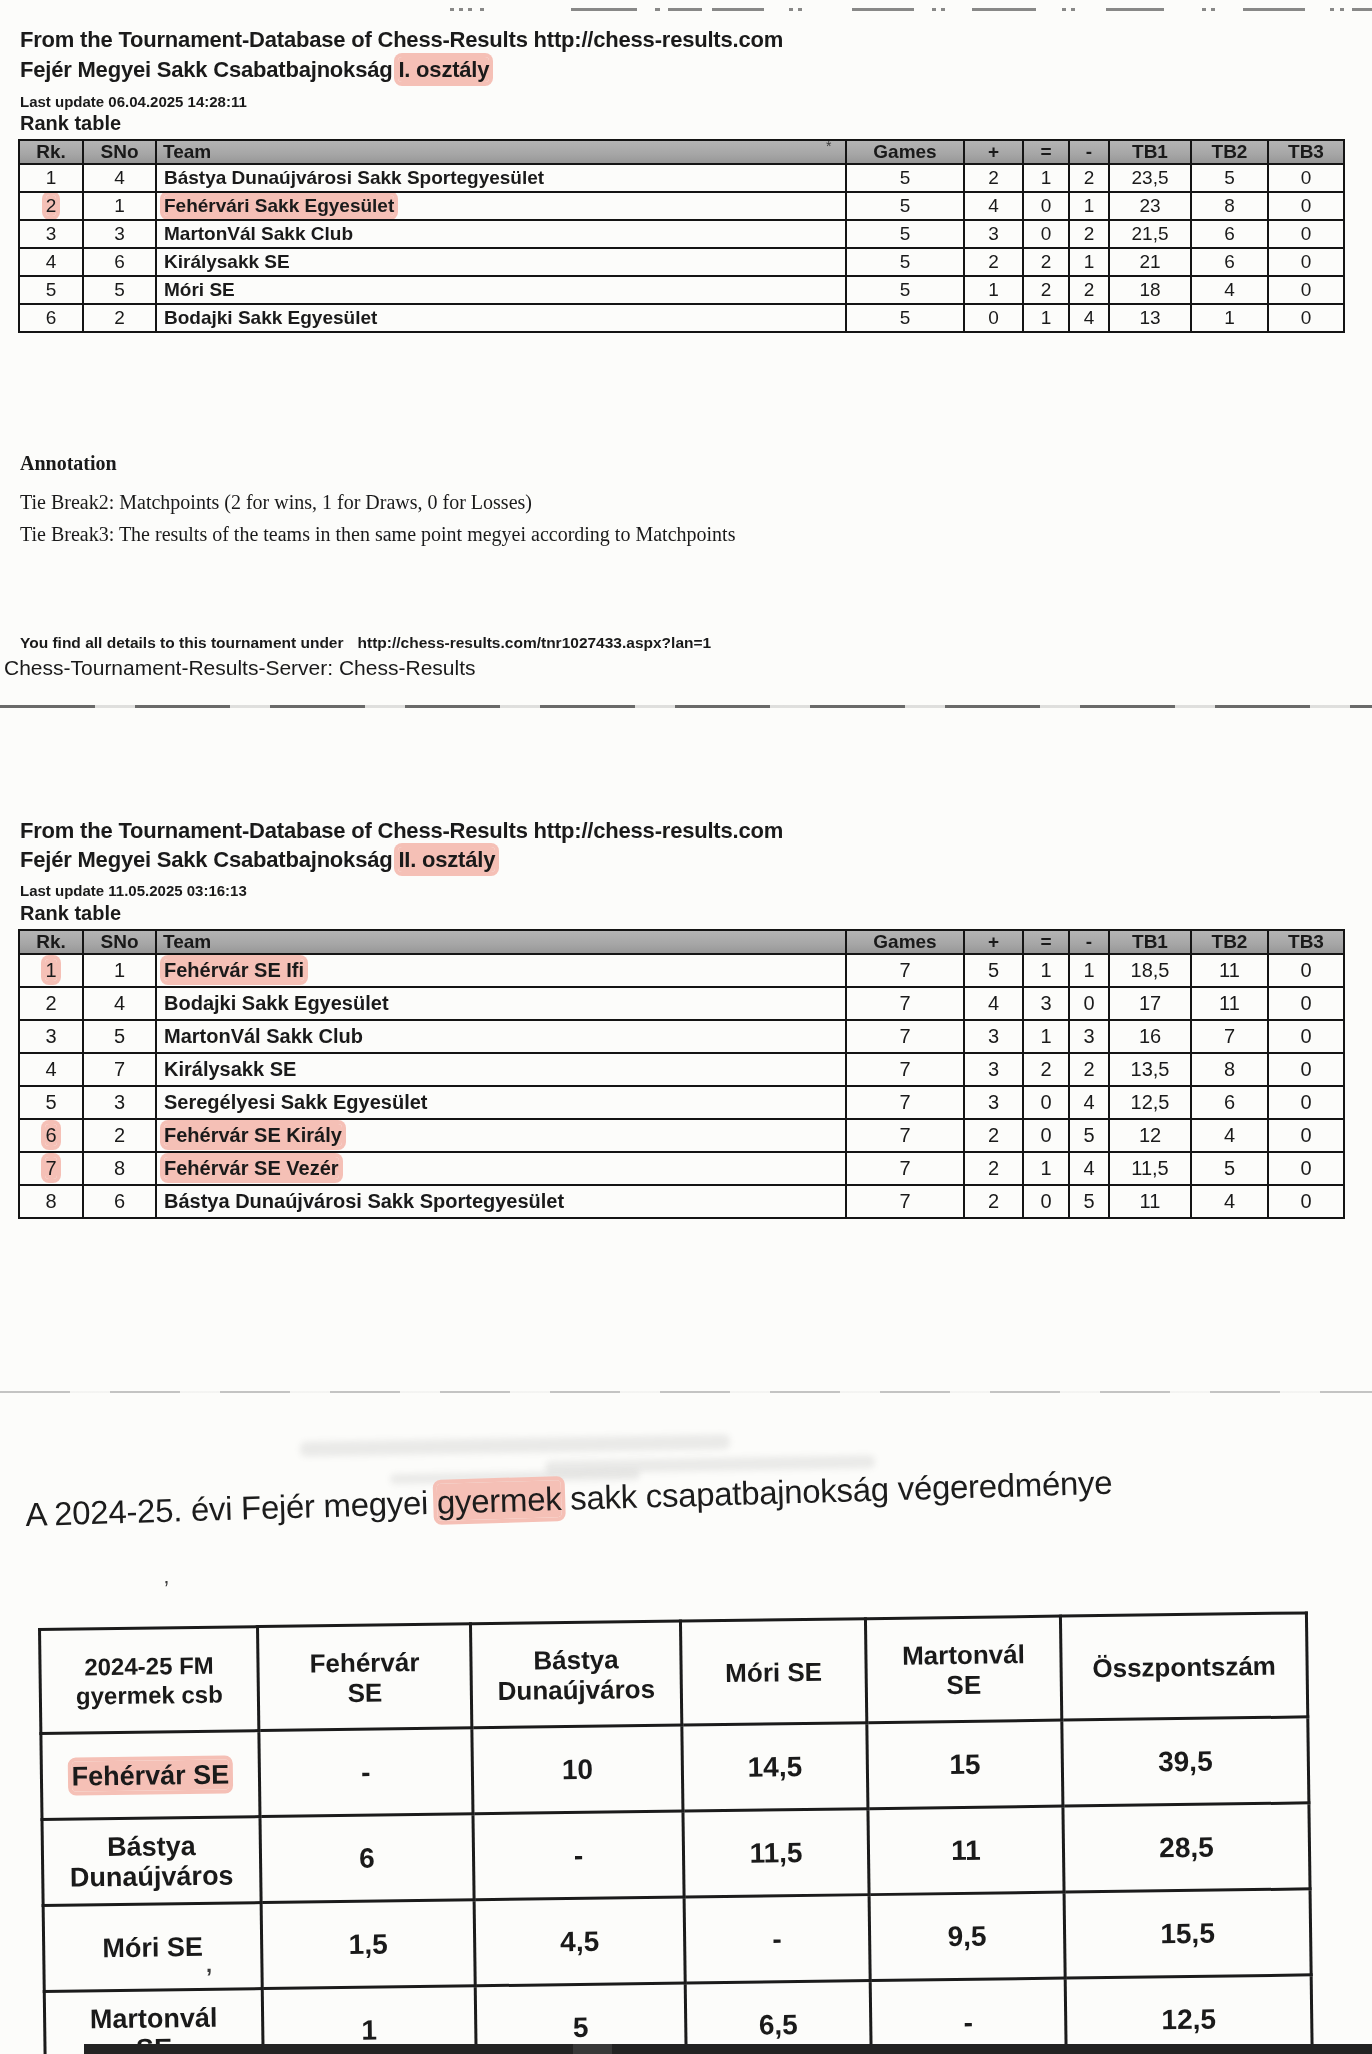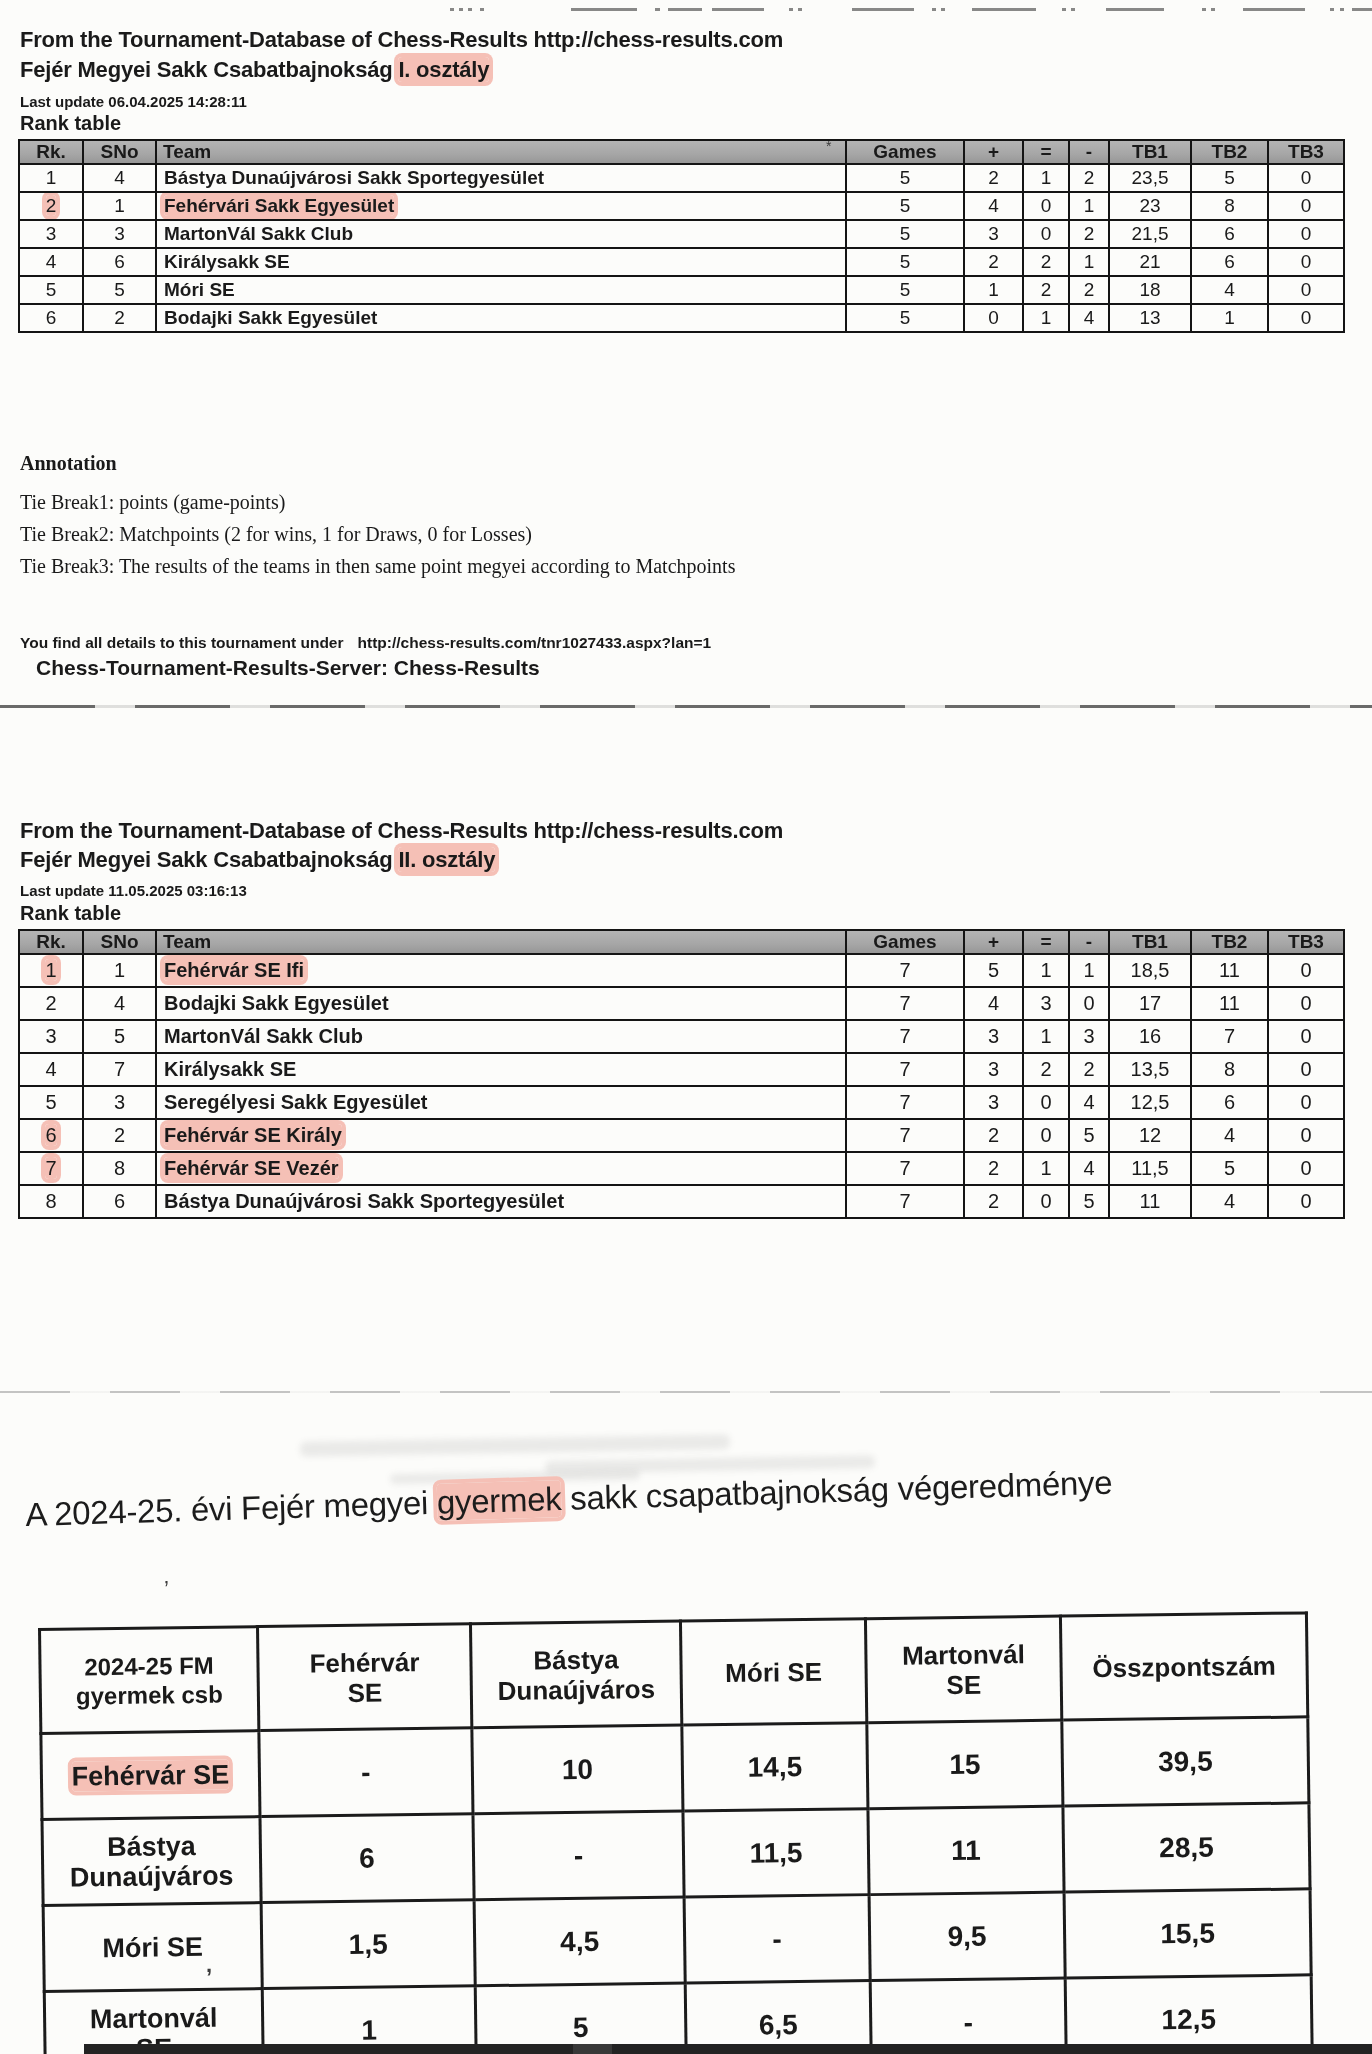--- a/index.html
+++ b/index.html
@@ -32,21 +32,21 @@
   table.rank td{border:2px solid #141414;text-align:center;padding:0 2px;white-space:nowrap;overflow:hidden;}
   table.rank td.c-team{text-align:left;padding-left:7px;font-weight:bold;}
   table.rank thead tr{height:18px;}
   table.t1{font-size:19px;} table.t1 tbody tr{height:28px;}
   table.t2{font-size:20px;} table.t2 tbody tr{height:33px;}
   
   .annot{left:20px;font-size:20px;line-height:32px;font-family:Liberation Serif, serif;}
   .annot .h{font-weight:700;margin-bottom:7px;}
   .detline{left:20px;font-size:15.5px;font-weight:700;white-space:nowrap;}
   .detline .url{margin-left:14px;}
-  .srvline{left:36px;font-size:21px;font-weight:700;white-space:nowrap;}
+  .srvline{left:4px;font-size:21px;font-weight:400;white-space:nowrap;}
   
   .hr1{left:0;width:1372px;height:3px;opacity:.8;
     background:repeating-linear-gradient(90deg,#454545 0 95px,rgba(69,69,69,.2) 95px 135px);}
   .hr2{left:0;width:1372px;height:2px;opacity:.5;
     background:repeating-linear-gradient(90deg,#8b8b8b 0 70px,rgba(140,140,140,.15) 70px 110px);}
   .dash{position:absolute;top:8px;height:3px;background:#4a4a4a;opacity:.65;}
   .ghost{position:absolute;background:#6a6a6a;opacity:.12;filter:blur(3px);border-radius:6px;}
   .speck{position:absolute;color:#3a3a3a;font-size:22px;}
   .botbar{left:84px;top:2044px;width:1288px;height:10px;background:linear-gradient(90deg,#232323 0 38%,#383838 38% 41%,#222 41% 100%);}
   
@@ -198,21 +198,20 @@
         <td class="c-num">4</td>
         <td class="c-num">13</td>
         <td class="c-num">1</td>
         <td class="c-num">0</td>
       </tr>
     </tbody>
 </table>
 
 <div class="abs annot" style="top:447px">
   <div class="h">Annotation</div>
-  <div>Tie Break1: points (game-points)</div>
   <div>Tie Break2: Matchpoints (2 for wins, 1 for Draws, 0 for Losses)</div>
   <div>Tie Break3: The results of the teams in then same point megyei according to Matchpoints</div>
 </div>
 
 <div class="abs detline" style="top:634px">
   <span>You find all details to this tournament under</span><span class="url">http://chess-results.com/tnr1027433.aspx?lan=1</span>
 </div>
 <div class="abs srvline" style="top:656px">Chess-Tournament-Results-Server: Chess-Results</div>
 
 <div class="abs hr1" style="top:705px"></div>

